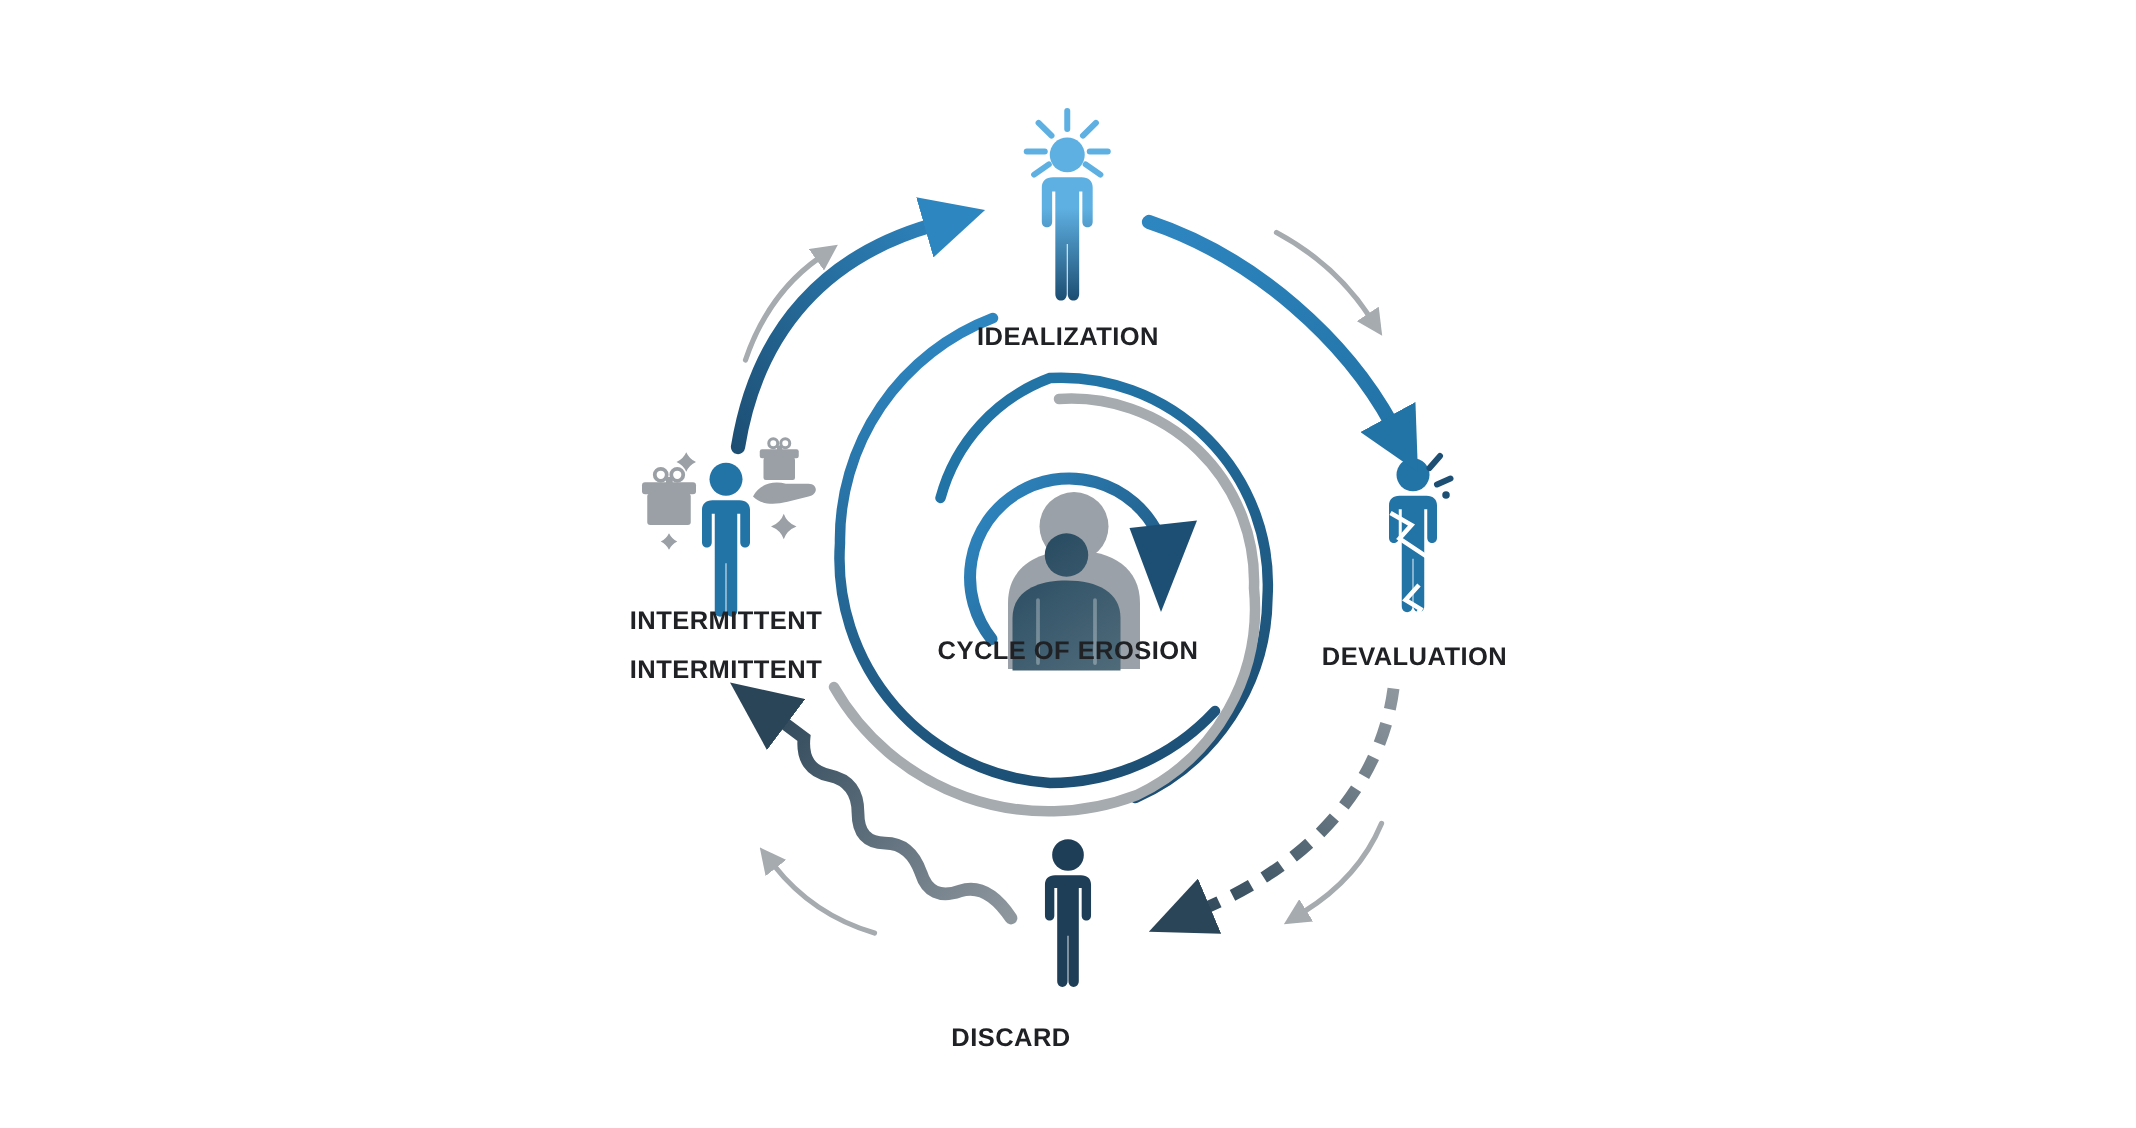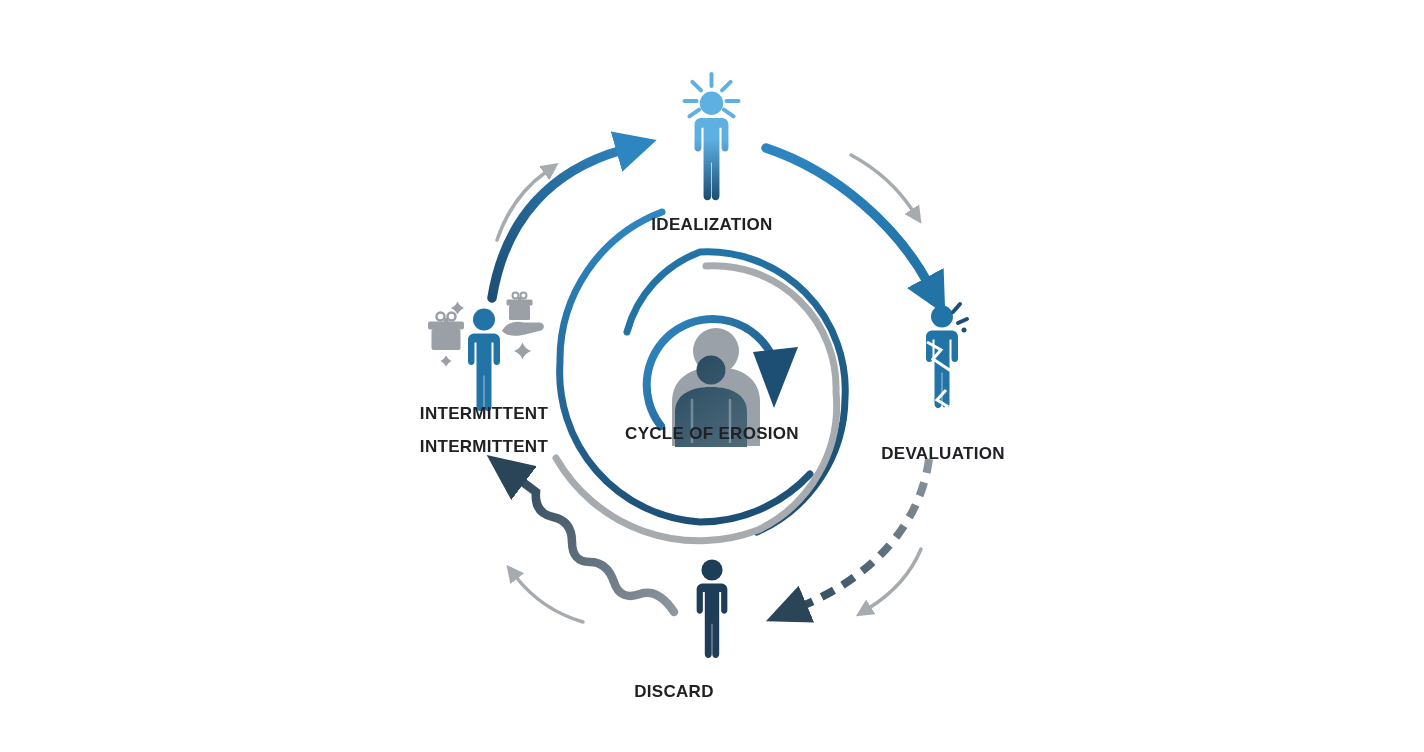--- a/index.html
+++ b/index.html
@@ -166,19 +166,19 @@
 
     <g fill="none" style="stroke:var(--gray)" stroke-width="3.5" stroke-linecap="round">
       <path d="M 497 240 Q 512 196 546 172" marker-end="url(#mk-gray)"></path>
       <path d="M 851 155 Q 890 176 913 211" marker-end="url(#mk-gray)"></path>
       <path d="M 921 549 Q 906 585 869 608" marker-end="url(#mk-gray)"></path>
       <path d="M 583 622 Q 542 610 516 577" marker-end="url(#mk-gray)"></path>
     </g>
   </svg>
 
   <div class="lbl" style="left:712px;top:215px">IDEALIZATION</div>
-  <div class="lbl" style="left:943px;top:444px">DEVALUATION</div>
+  <div class="lbl" style="left:943px;top:428px">DEVALUATION</div>
   <div class="lbl" style="left:674px;top:682px">DISCARD</div>
   <div class="lbl" style="left:484px;top:404px">INTERMITTENT</div>
   <div class="lbl" style="left:484px;top:437px">INTERMITTENT</div>
   <div class="lbl" style="left:712px;top:424px">CYCLE OF EROSION</div>
 
 </div>
 
 </body></html>

